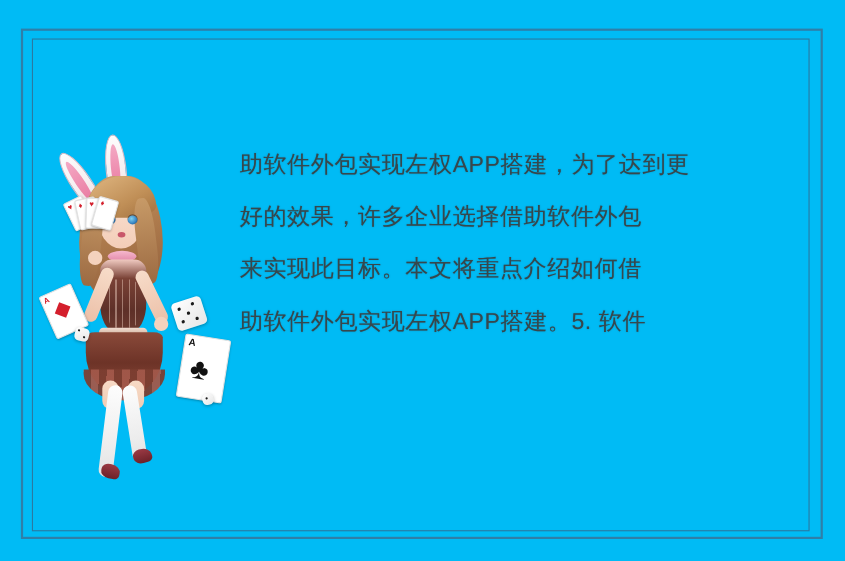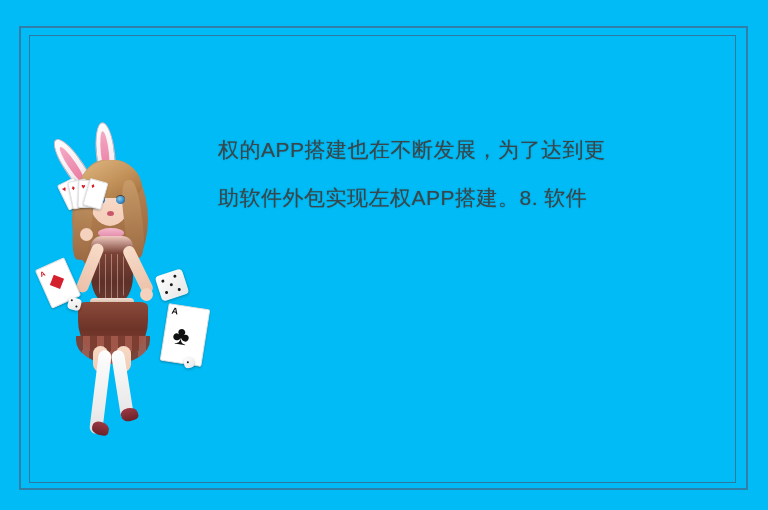--- a/index.html
+++ b/index.html
@@ -292,17 +292,19 @@
     <div class="die die-b">
       <span class="d" style="left:2px;top:2px;width:2.4px;height:2.4px;"></span>
       <span class="d" style="left:8px;top:7px;width:2.4px;height:2.4px;"></span>
     </div>
     <div class="die die-c">
       <span class="d" style="left:3px;top:3px;width:2.2px;height:2.2px;"></span>
     </div>
   </div>
 
   <div class="body-copy">
-    <p>权的APP搭建也在不断发展，为了达到更</p>
-    <p>助软件外包实现左权APP搭建。8. 软件</p>
+    <p>助软件外包实现左权APP搭建，为了达到更</p>
+    <p>好的效果，许多企业选择借助软件外包</p>
+    <p>来实现此目标。本文将重点介绍如何借</p>
+    <p>助软件外包实现左权APP搭建。5. 软件</p>
   </div>
 
 </div>
 
 </body></html>

